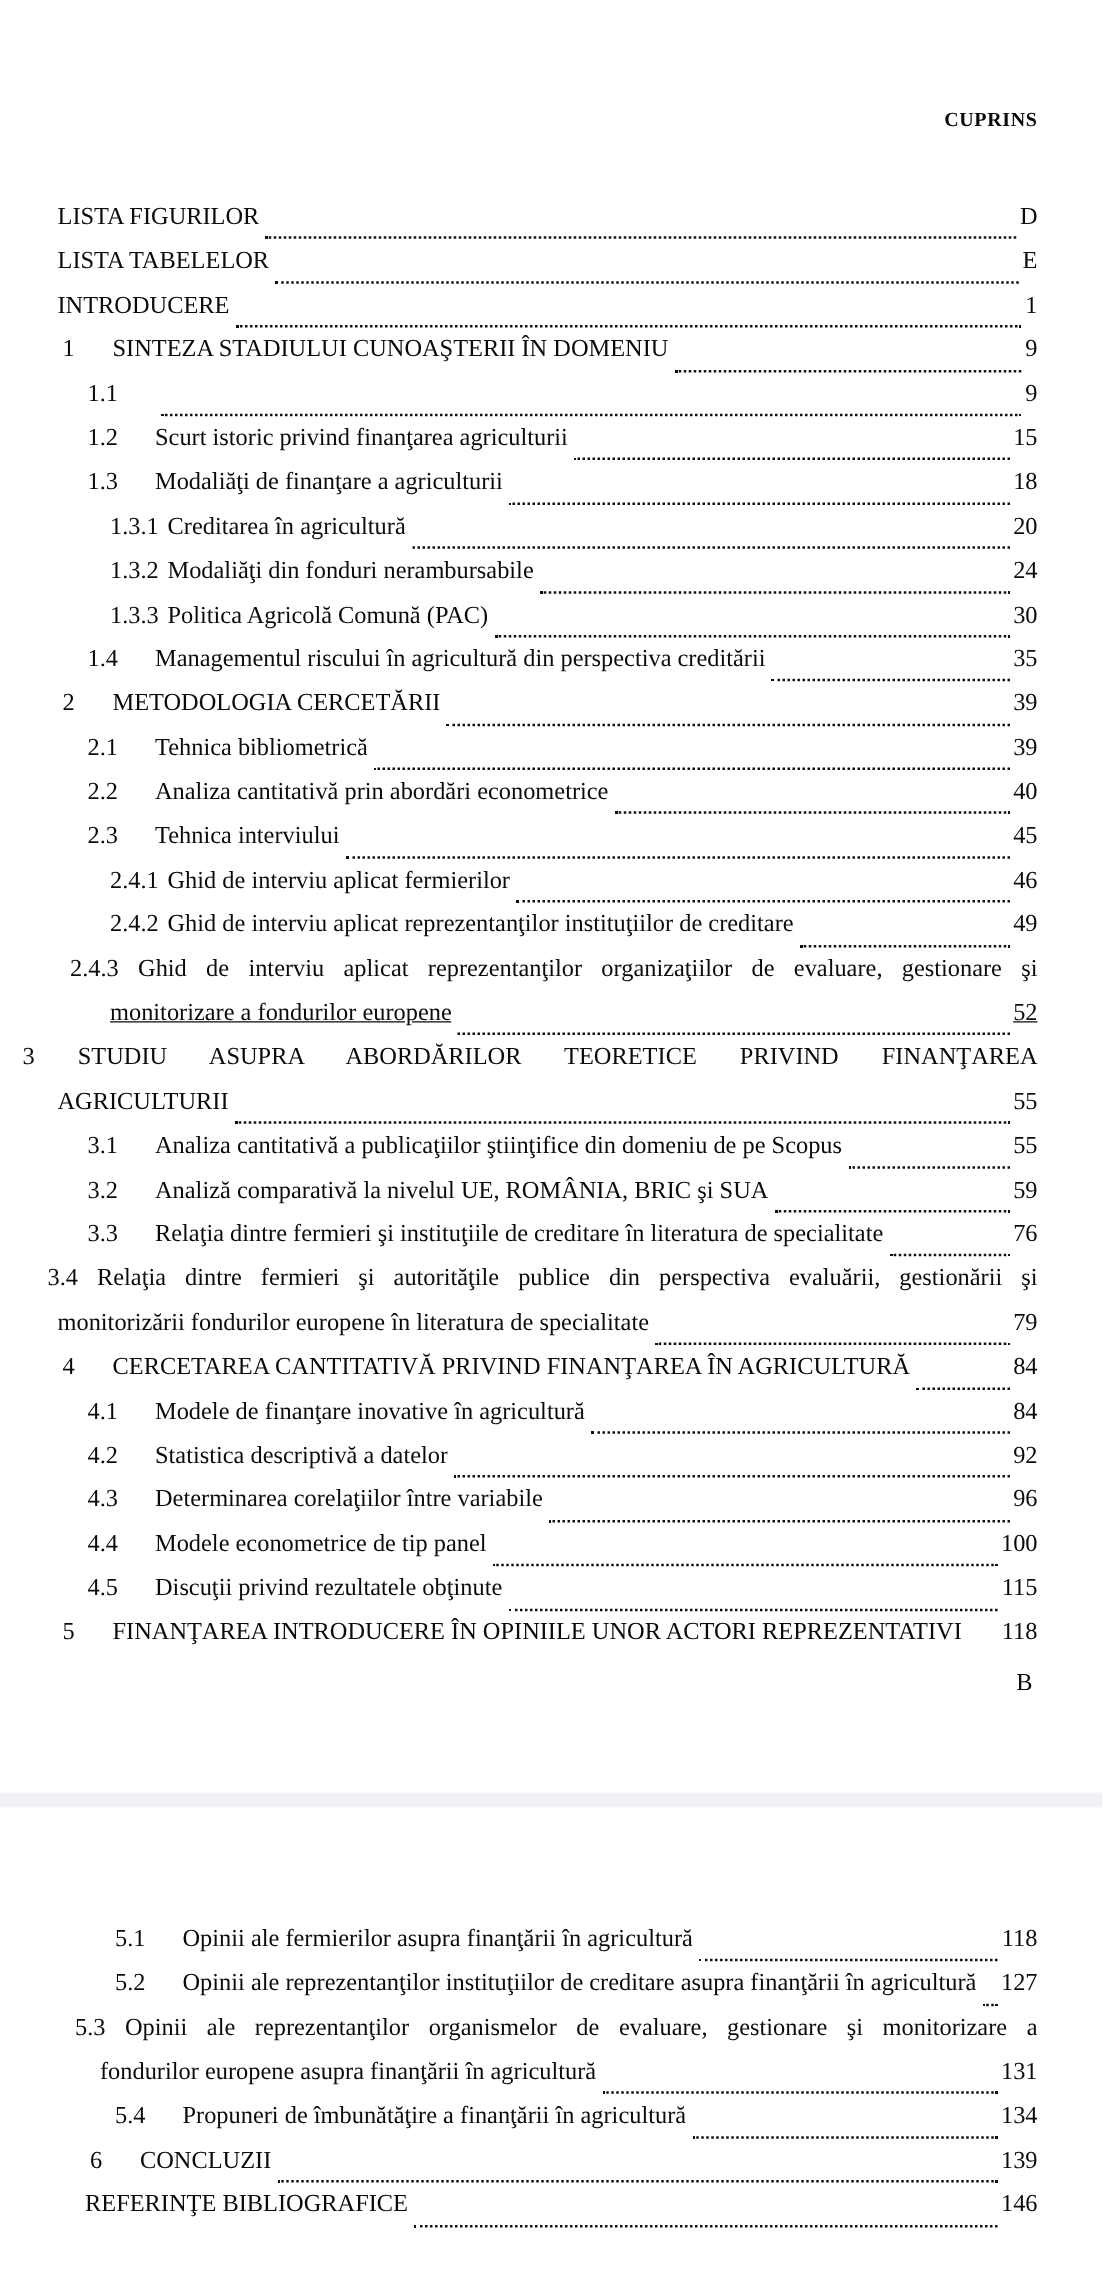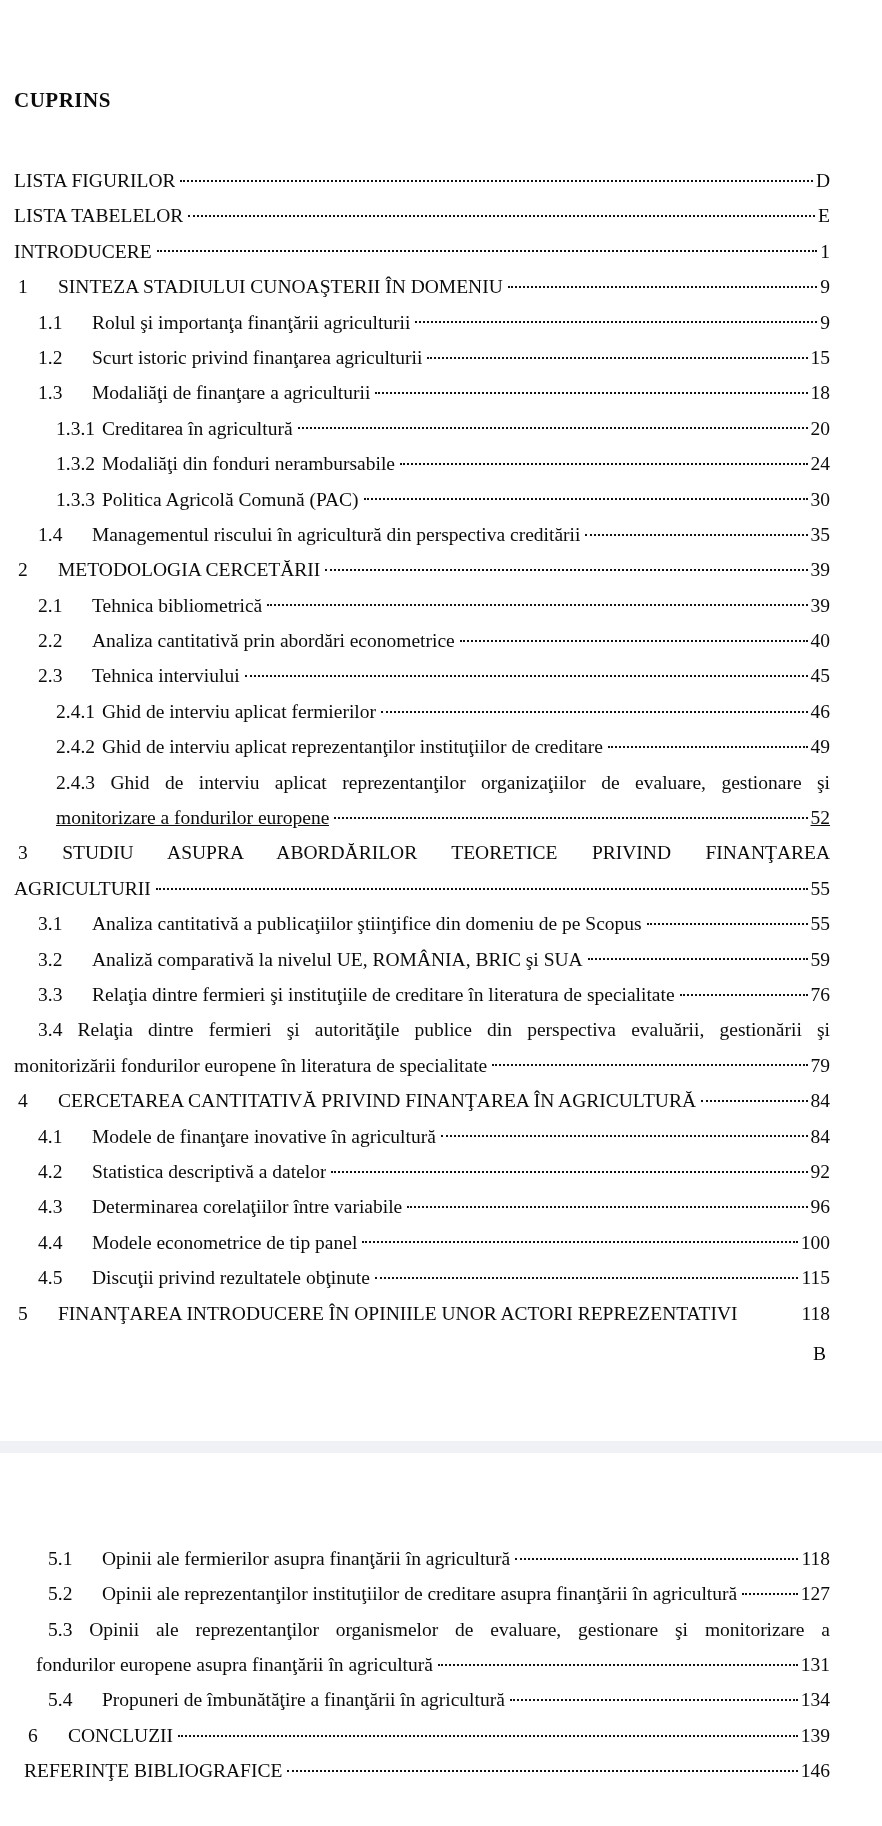--- a/index.html
+++ b/index.html
@@ -3,28 +3,28 @@
 <meta charset="utf-8">
 <style>
   html,body{margin:0;padding:0;background:#ffffff;}
   body{
     width:882px;height:1826px;overflow:hidden;
     font-family:"Liberation Serif","DejaVu Serif",serif;
     color:#0b0b0b;font-size:19.5px;
     -webkit-font-smoothing:antialiased;
   }
   .page{padding-left:14px;padding-right:52px;}
-  .page2{padding-left:24px;padding-top:88px;}
+  .page2{padding-left:36px;padding-top:88px;}
   .doc-title{
-    margin:88px 0 0 0;text-align:left;
-    font-size:21px;font-weight:bold;letter-spacing:0.5px;
+    margin:88px 0 0 0;text-align:right;
+    font-size:16px;font-weight:bold;letter-spacing:0.5px;
   }
   .toc{margin-top:50px;--lh:35.4px;}
   .page2 .toc{margin-top:0;}
-  .toc-row{display:flex;align-items:center;height:var(--lh);line-height:var(--lh);white-space:nowrap;}
+  .toc-row{display:flex;align-items:flex-end;height:var(--lh);line-height:var(--lh);white-space:nowrap;margin-left:32px;}
   .toc-just{display:block;height:var(--lh);line-height:var(--lh);text-align:justify;text-align-last:justify;}
   .num{flex:none;}
   .lvl-ch{padding-left:4px;}
   .lvl-ch .num{width:40px;}
   .lvl-sec{padding-left:24px;}
   .lvl-sec .num{width:54px;}
   .lvl-sub{padding-left:42px;}
   .lvl-sub .num{margin-right:7px;}
   .lvl-top{padding-left:0;}
   .cont-top{padding-left:0;}
@@ -63,21 +63,20 @@
         <span class="pagenum">1</span>
       </div>
       <div class="toc-row lvl-ch">
         <span class="num">1</span>
         <span class="entry-title">SINTEZA STADIULUI CUNOAŞTERII ÎN DOMENIU</span>
         <div class="leader"></div>
         <span class="pagenum">9</span>
       </div>
       <div class="toc-row lvl-sec">
         <span class="num">1.1</span>
-        <span class="entry-title">Rolul şi importanţa finanţării agriculturii</span>
         <div class="leader"></div>
         <span class="pagenum">9</span>
       </div>
       <div class="toc-row lvl-sec">
         <span class="num">1.2</span>
         <span class="entry-title">Scurt istoric privind finanţarea agriculturii</span>
         <div class="leader"></div>
         <span class="pagenum">15</span>
       </div>
       <div class="toc-row lvl-sec">

